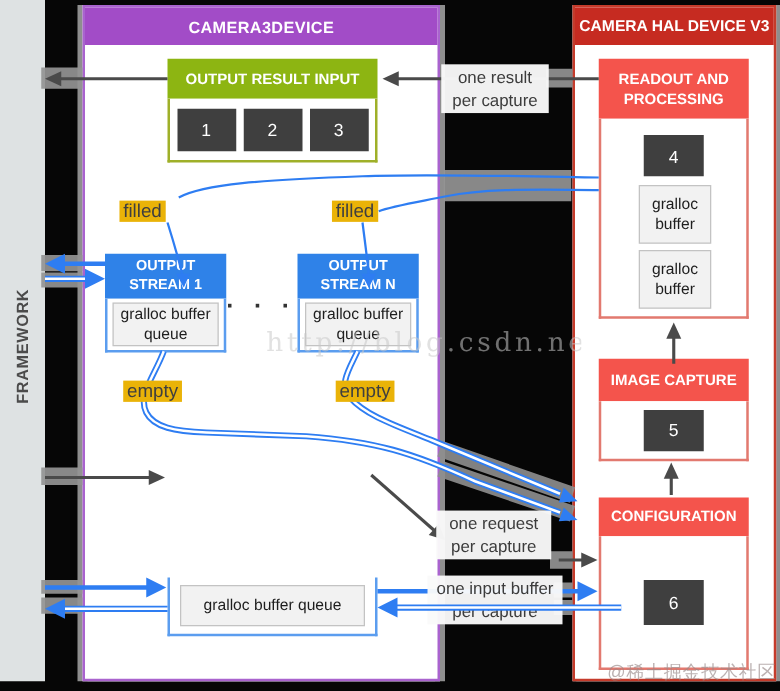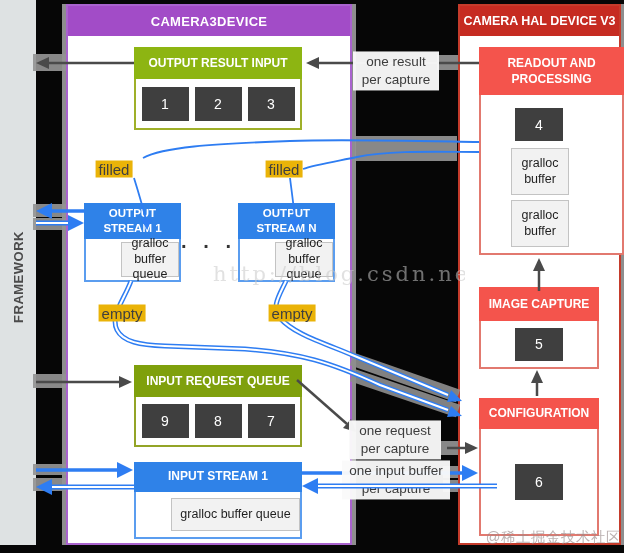--- a/index.html
+++ b/index.html
@@ -34,36 +34,36 @@
 
   #orq{left:134px;top:47px;width:168px;}
   #orq .qhead{height:32px;background:#8db512;font-size:12px;}
   #orq .qbody{height:49px;border:2px solid #9fb029;border-top:none;}
   #irq{left:134px;top:365px;width:168px;}
   #irq .qhead{height:32px;background:#7fa00c;font-size:12px;}
   #irq .qbody{height:48px;border:2px solid #93a426;border-top:none;}
 
   .stream{z-index:3;}
   .stream .qhead{background:#2f82e8;font-size:11.5px;line-height:1.3;}
-  .stream .qbody{border:2px solid #5b9def;border-top:none;padding-left:35px;}
+  .stream .qbody{border:2px solid #5b9def;border-top:none;}
   #os1,#osn{width:97px;top:203px;}
   #os1{left:84px;} #osn{left:238px;}
   #os1 .qhead,#osn .qhead{height:36px;}
   #os1 .qbody,#osn .qbody{height:41px;}
   #os1 .gq,#osn .gq{width:83px;height:33px;}
   #is1{left:134px;top:462px;width:168px;}
   #is1 .qhead{height:30px;font-size:12px;}
   #is1 .qbody{height:45px;}
   #is1 .gq{width:146px;height:31px;}
 
   
   .halbox{z-index:3;}
   .halbox .qhead{background:#f4544c;font-size:12px;line-height:1.35;}
   .halbox .qbody{border:2px solid #e2796f;border-top:none;}
-  #readout{left:479px;top:47px;width:145px;}
+  #readout{left:479px;top:47px;width:120px;}
   #readout .qhead{height:48px;}
   #readout .qbody{height:158px;align-items:flex-start;}
   #imgcap{left:479px;top:287px;width:120px;}
   #imgcap .qhead{height:34px;}
   #imgcap .qbody{height:46px;}
   #config{left:479px;top:398px;width:120px;}
   #config .qhead{height:31px;}
   #config .qbody{height:105px;}
   #box4{left:515px;top:108px;width:48px;height:33px;z-index:4;}
   #gb1{left:511px;top:148px;width:56px;height:45px;z-index:4;}
@@ -120,31 +120,22 @@
     </div>
   </div>
   <div id="dots" class="abs">· · ·</div>
   <div id="osn" class="abs qbox stream">
     <div class="qhead">OUTPUT STREAM N</div>
     <div class="qbody">
       <div class="gq">gralloc buffer queue</div>
     </div>
   </div>
 
-  <div id="irq" class="abs qbox">
-    <div class="qhead">INPUT REQUEST QUEUE</div>
-    <div class="qbody">
-      <div class="dark">9</div>
-      <div class="dark">8</div>
-      <div class="dark">7</div>
-    </div>
-  </div>
 
   <div id="is1" class="abs qbox stream">
-    <div class="qhead">INPUT STREAM 1</div>
     <div class="qbody">
       <div class="gq">gralloc buffer queue</div>
     </div>
   </div>
 
   <div id="readout" class="abs qbox halbox">
     <div class="qhead">READOUT AND PROCESSING</div>
     <div class="qbody"></div>
   </div>
   <div id="box4" class="abs dark">4</div>
@@ -247,21 +238,21 @@
       <polygon points="295,230 289,219 301,219"></polygon>
     </g>
   </svg>
 
   <div class="abs tag" style="left:114px;top:169px;">filled</div>
   <div class="abs tag" style="left:284px;top:169px;">filled</div>
   <div class="abs tag" style="left:122px;top:313px;">empty</div>
   <div class="abs tag" style="left:292px;top:313px;">empty</div>
 
   <div class="abs note" style="left:396px;top:71px;width:80px;">one result per capture</div>
-  <div class="abs note" style="left:395px;top:440px;width:86px;">one request per capture</div>
+  <div class="abs note" style="left:395px;top:428px;width:86px;">one request per capture</div>
   <div class="abs note" style="left:396px;top:480px;width:102px;">one input buffer per capture</div>
 
   <svg id="overlay-top" class="overlay" width="624" height="553" viewBox="0 0 624 553">
     <line x1="497" y1="486" x2="313" y2="486" stroke="#2e7df2" stroke-width="5"></line>
     <line x1="497" y1="486" x2="313" y2="486" stroke="#ffffff" stroke-width="2"></line>
     <polygon points="302,486 318,478 318,494" fill="#2e7df2"></polygon>
   </svg>
 
   <div id="wm-mid" class="abs">http://blog.csdn.ne</div>
   <div id="wm-corner" class="abs">@稀土掘金技术社区</div>

